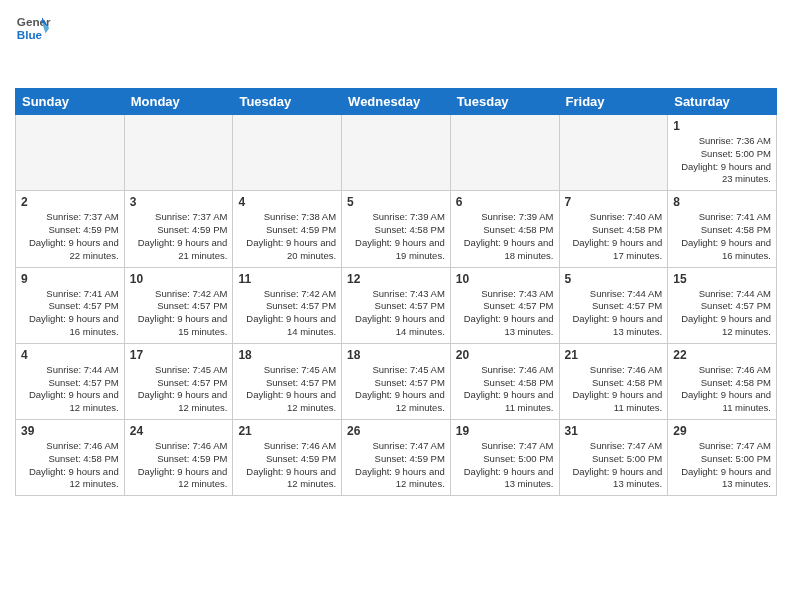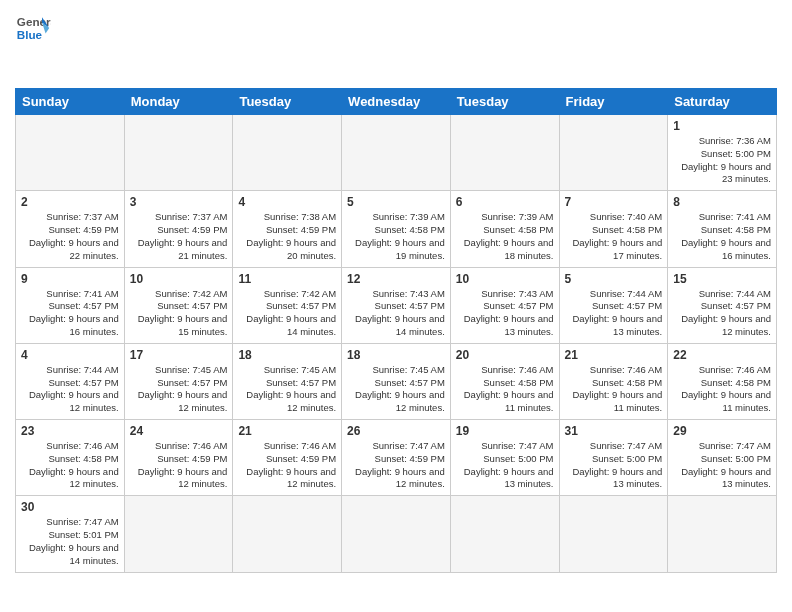--- a/index.html
+++ b/index.html
@@ -282,21 +282,21 @@
         <td>
           <span class="day-number">22</span>
           <div class="day-info">Sunrise: 7:46 AM
 Sunset: 4:58 PM
 Daylight: 9 hours
 and 11 minutes.</div>
         </td>
       </tr>
       <tr class="week-row">
         <td>
-          <span class="day-number">23</span>
+          <span class="day-number">39</span>
           <div class="day-info">Sunrise: 7:46 AM
 Sunset: 4:58 PM
 Daylight: 9 hours
 and 12 minutes.</div>
         </td>
         <td>
           <span class="day-number">24</span>
           <div class="day-info">Sunrise: 7:46 AM
 Sunset: 4:59 PM
 Daylight: 9 hours
@@ -330,30 +330,15 @@
 Daylight: 9 hours
 and 13 minutes.</div>
         </td>
         <td>
           <span class="day-number">29</span>
           <div class="day-info">Sunrise: 7:47 AM
 Sunset: 5:00 PM
 Daylight: 9 hours
 and 13 minutes.</div>
         </td>
-      </tr>
-      <tr class="last-row">
-        <td>
-          <span class="day-number">30</span>
-          <div class="day-info">Sunrise: 7:47 AM
-Sunset: 5:01 PM
-Daylight: 9 hours
-and 14 minutes.</div>
-        </td>
-        <td class="empty"></td>
-        <td class="empty"></td>
-        <td class="empty"></td>
-        <td class="empty"></td>
-        <td class="empty"></td>
-        <td class="empty"></td>
       </tr>
     </tbody>
 </table>
 
 </body></html>

